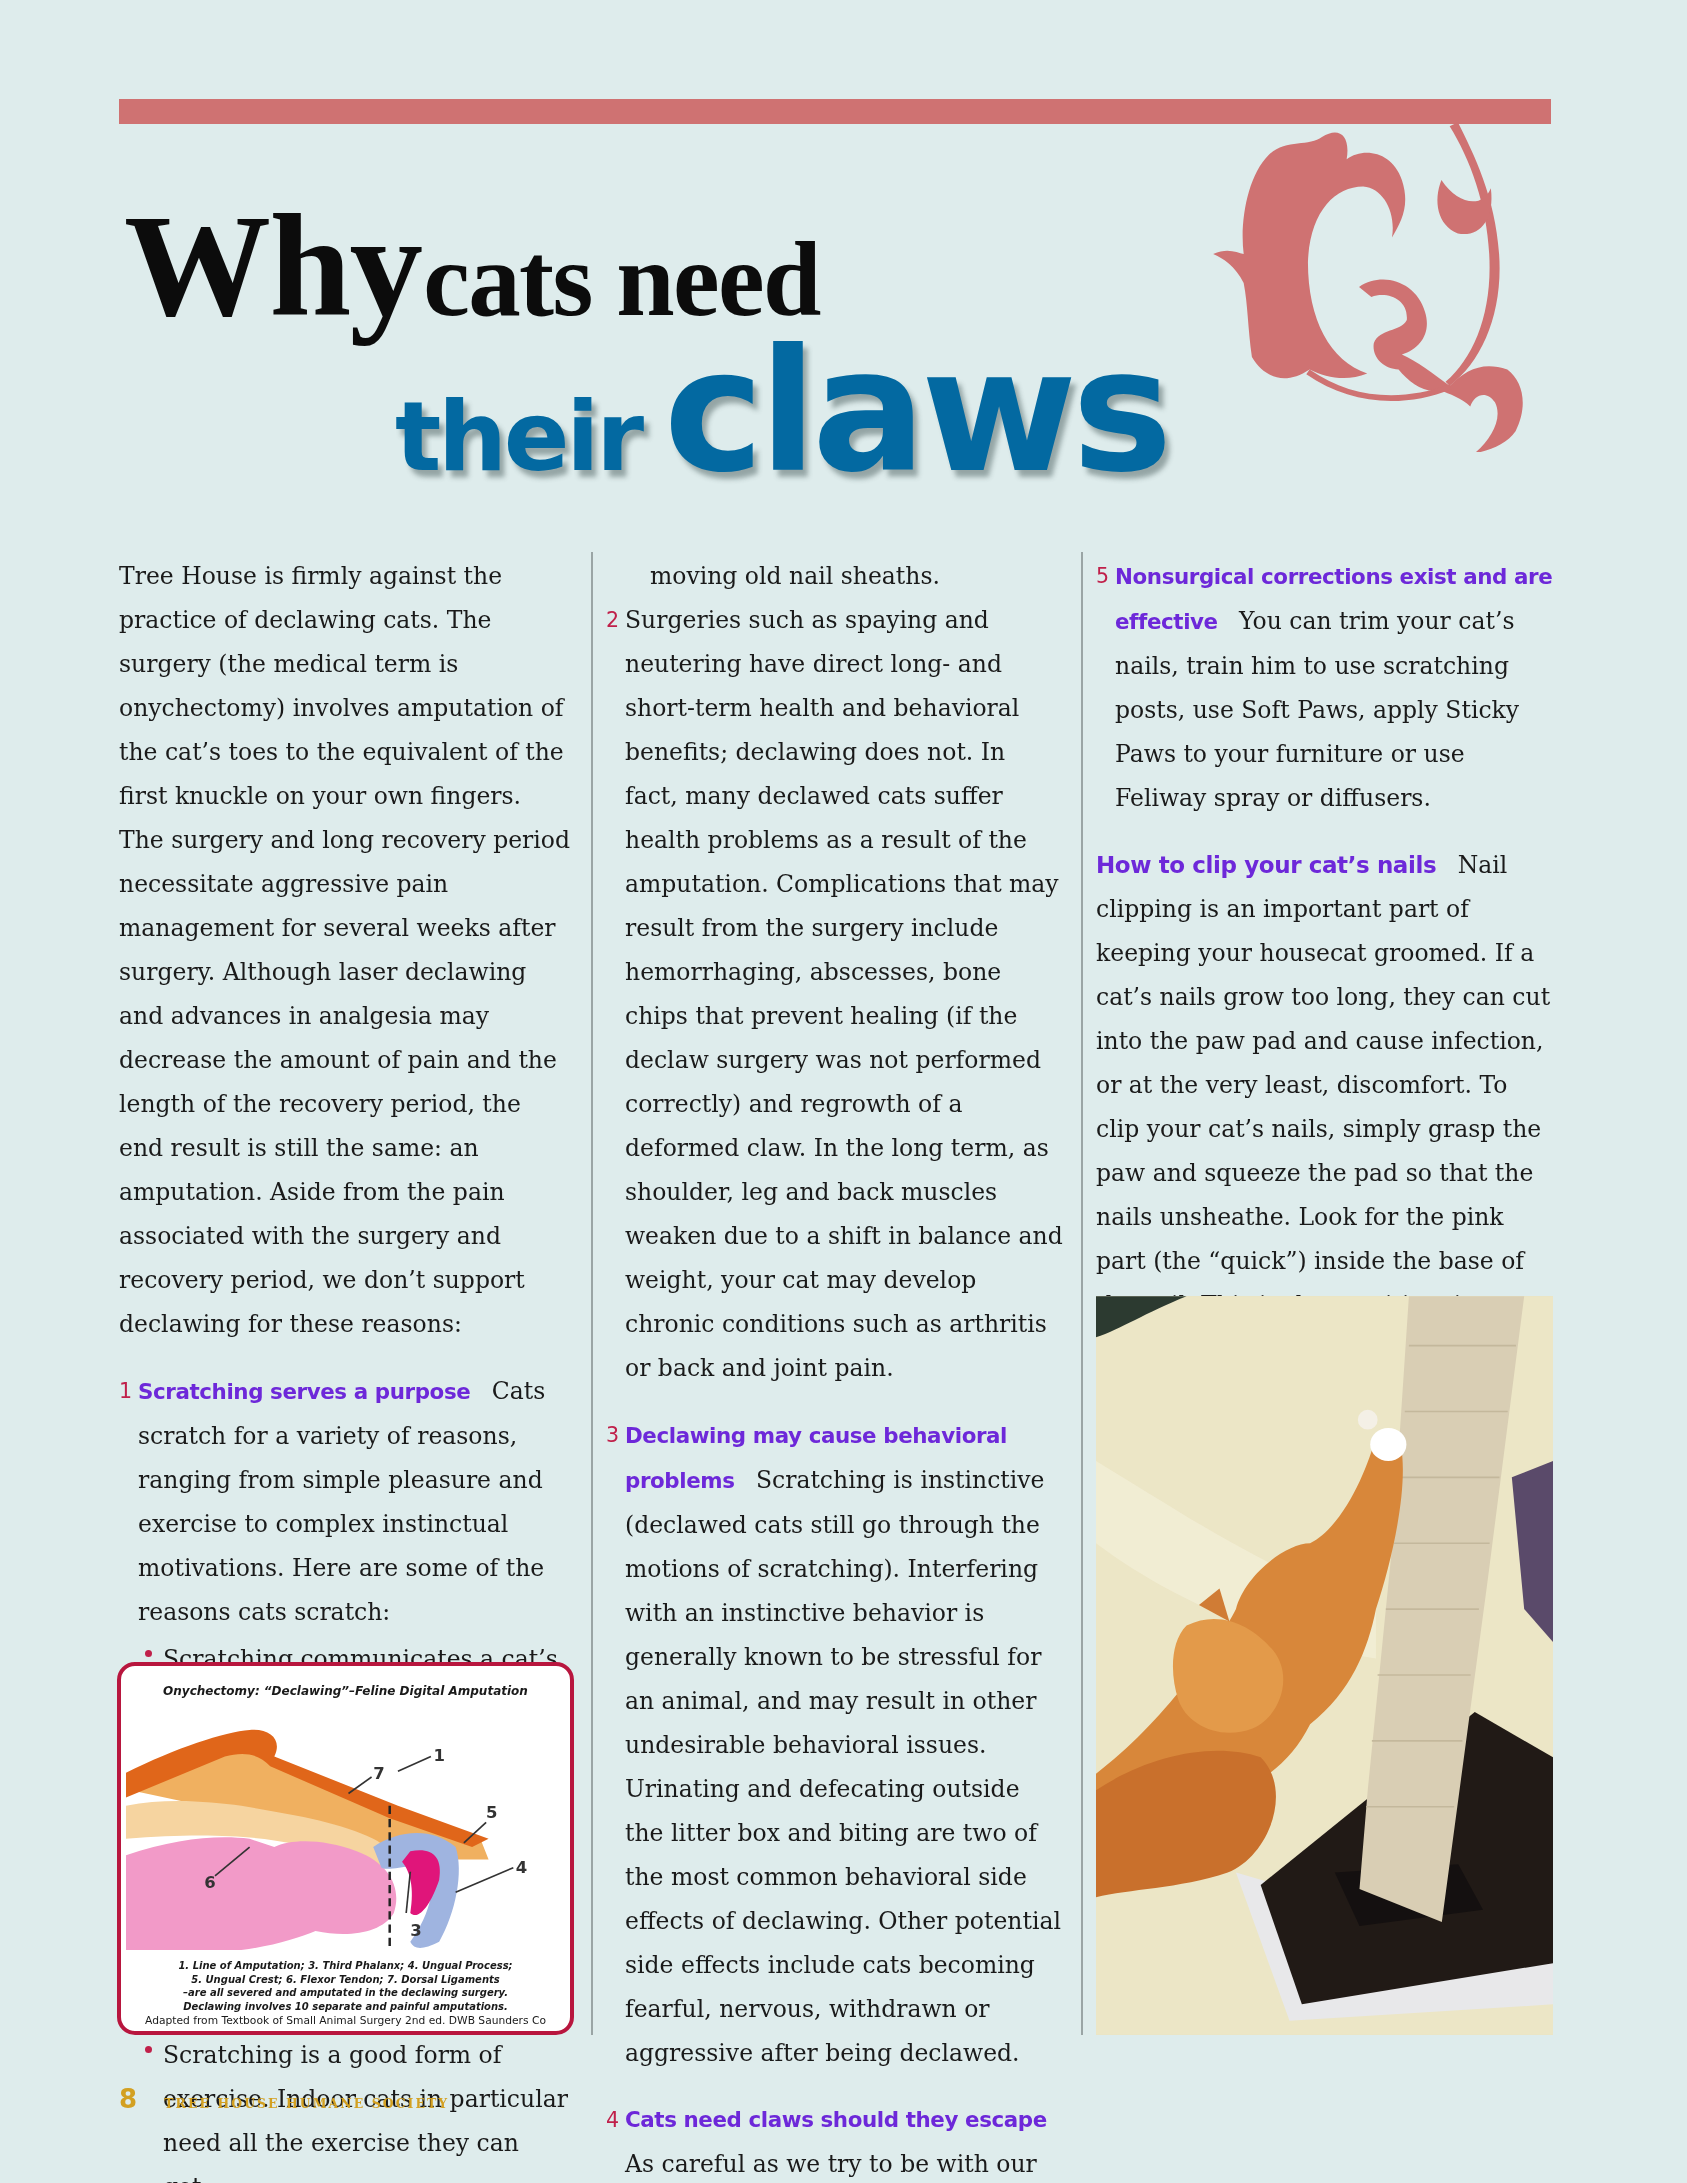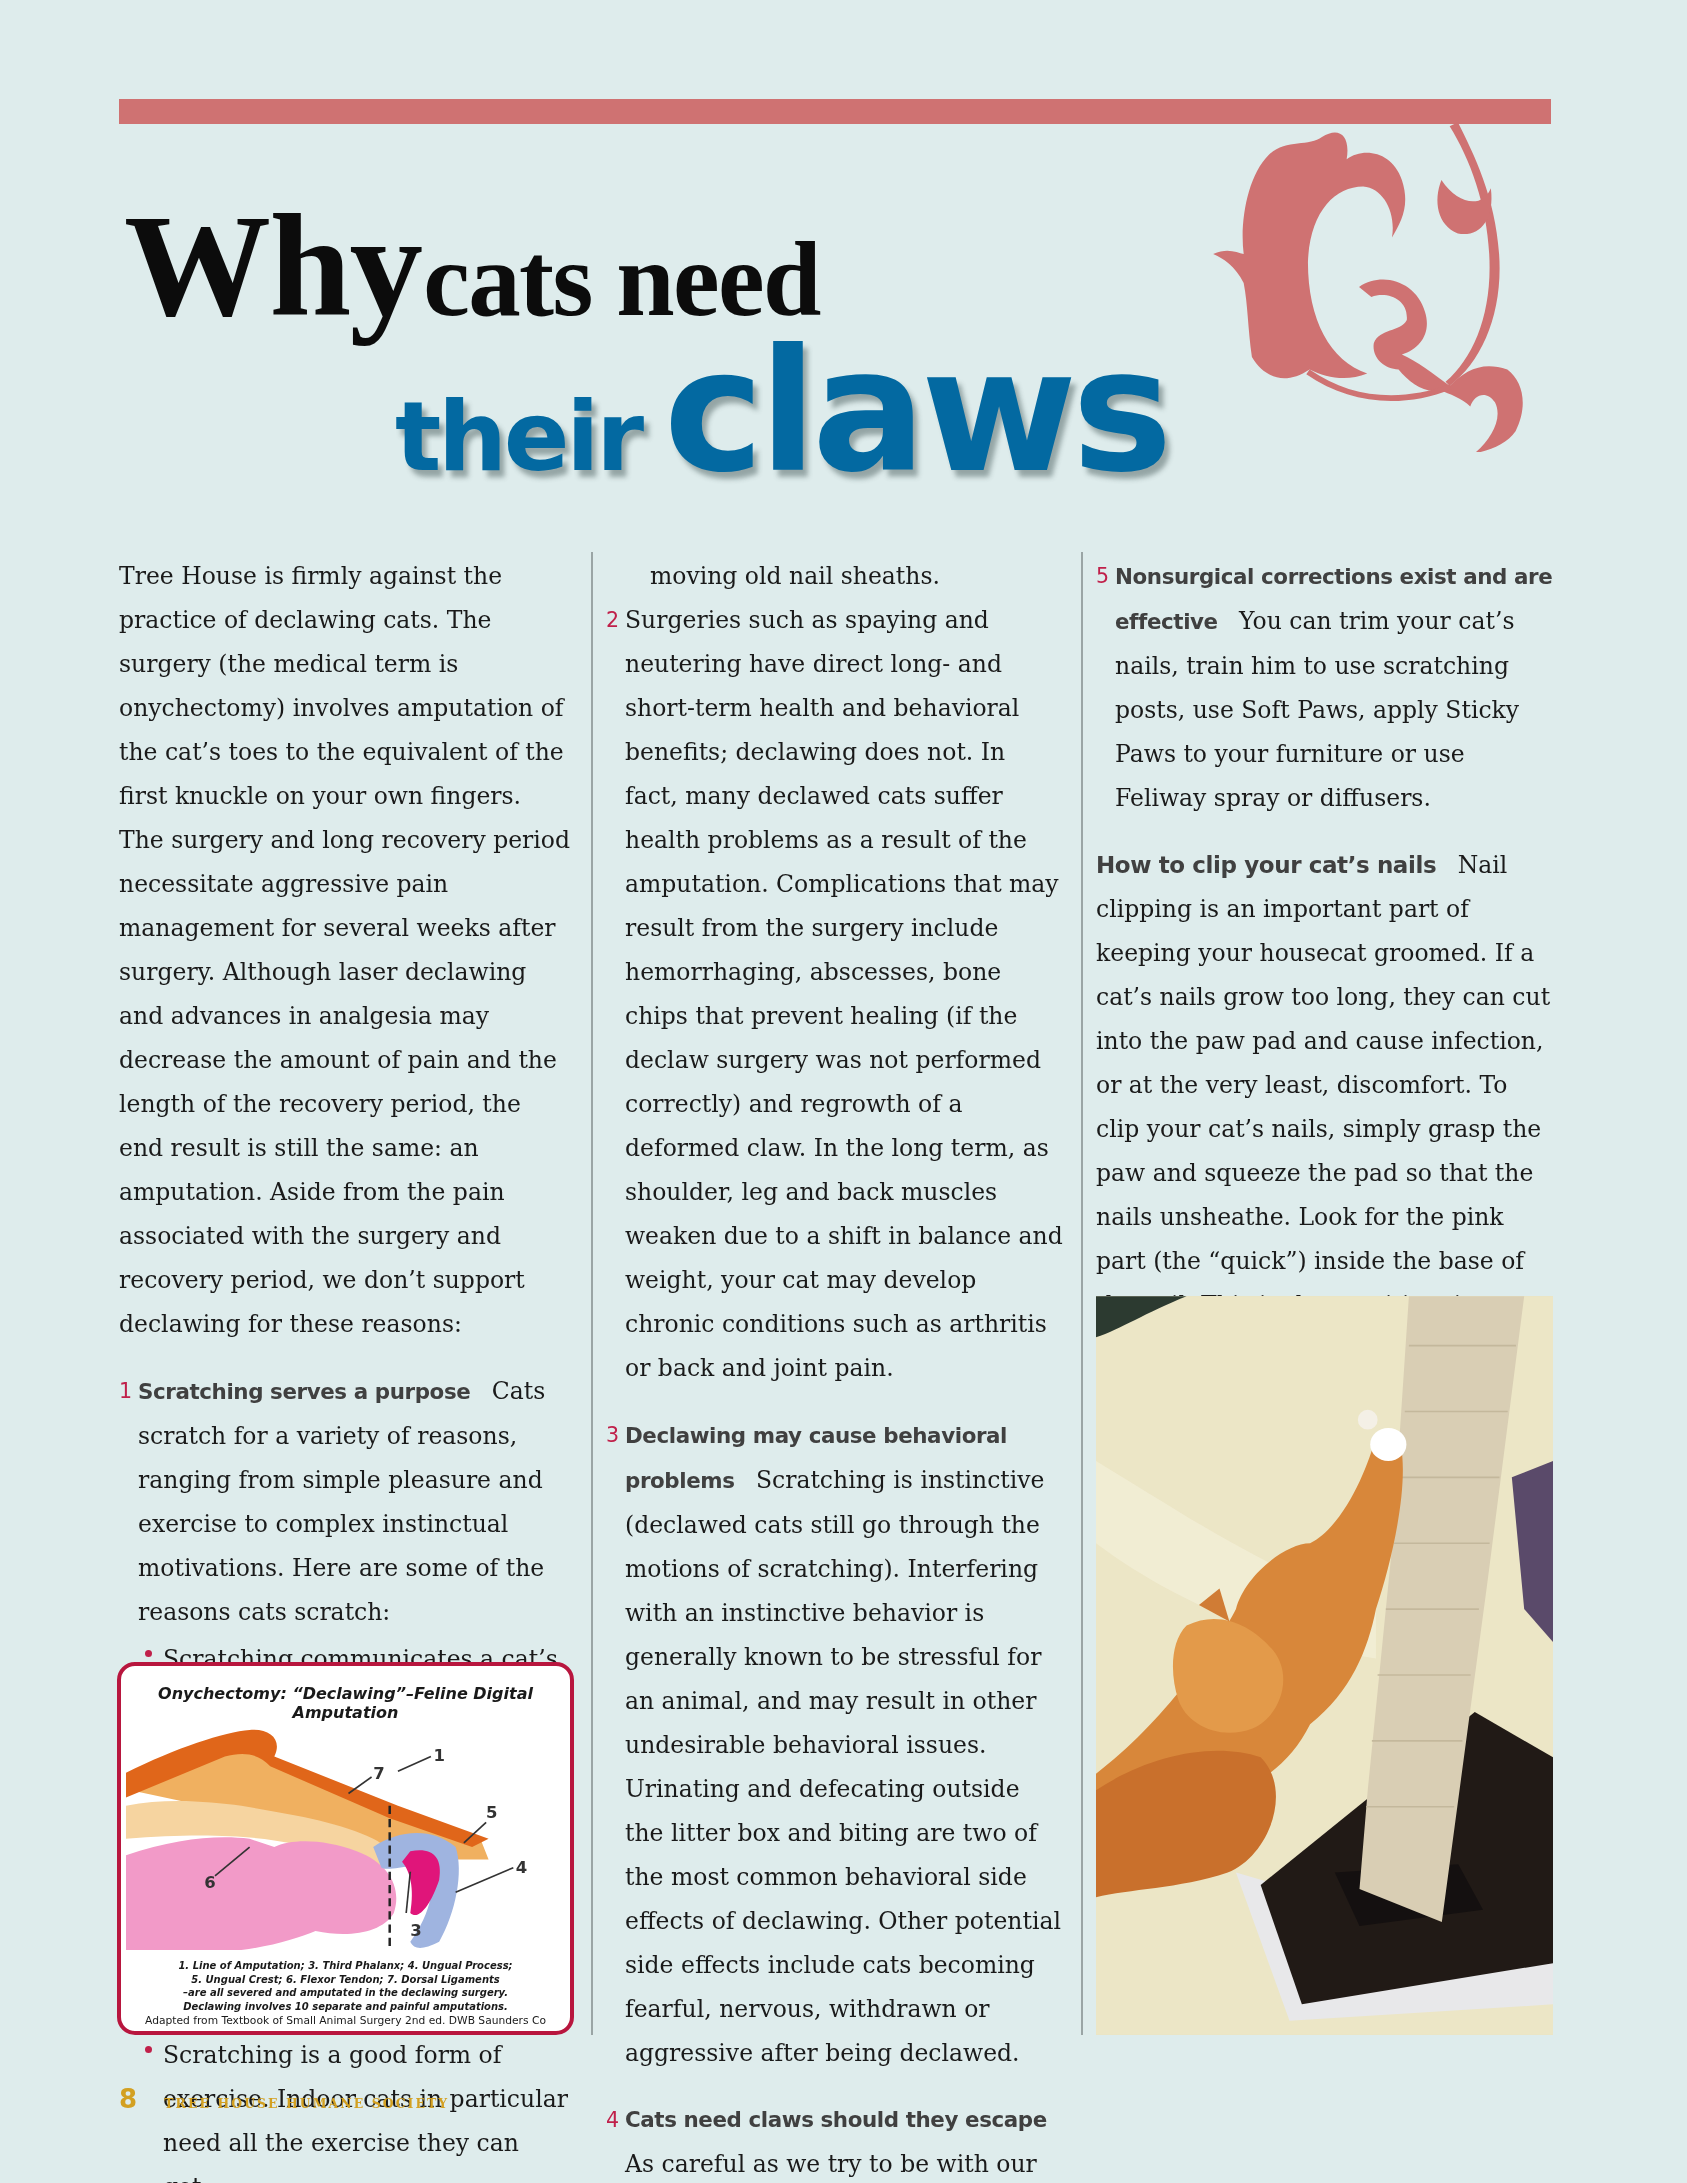--- a/index.html
+++ b/index.html
@@ -41,40 +41,40 @@
   .div2 { left: 1081px; }
 
   p { margin: 0; }
   .para { margin-bottom: 23px; }
   .numbered { position: relative; padding-left: 19px; margin-bottom: 23px; }
   .numbered .num {
     position: absolute; left: 0; top: 0; color: #c0204a;
     font-family: "DejaVu Sans", sans-serif; font-size: 20.6px;
   }
   .head {
-    color: #404040; font-family: "DejaVu Sans", sans-serif;
+    color: #6d28d9; font-family: "DejaVu Sans", sans-serif;
     font-weight: bold; font-size: 21.4px; letter-spacing: -0.4px;
   }
   .head-gap { display: inline-block; width: 21.4px; }
   ul.bullets { list-style: none; margin: 3.3px 0 0 0; padding-left: 25px; }
   ul.bullets li { position: relative; padding-left: 0; }
   ul.bullets li::before {
     content: ""; position: absolute; left: -18px; top: 12.4px;
     width: 7.4px; height: 7.4px; border-radius: 50%; background: #c0204a;
   }
   .cont { padding-left: 44px; }
 
   .figure {
     position: absolute; left: 117px; top: 1662px; width: 457px; height: 373px;
     background: #ffffff; border: 4.1px solid #b8163e; border-radius: 18px;
   }
   .fig-title {
     position: absolute; top: 18px; left: 0; right: 0; text-align: center;
     font-family: "DejaVu Sans", sans-serif; font-style: italic; font-weight: bold;
-    font-size: 16px;
+    font-size: 12px;
   }
   .fig-art { position: absolute; left: 5px; top: 49px; width: 445px; height: 241px; }
   .fig-caption {
     position: absolute; top: 293px; left: 8.2px; right: 8.2px; text-align: center;
     font-family: "DejaVu Sans", sans-serif; font-style: italic; font-weight: bold;
     font-size: 10px; line-height: 13.6px;
   }
   .fig-credit {
     position: absolute; top: 348px; left: 0; right: 0; text-align: center;
     font-family: "DejaVu Sans", sans-serif; font-size: 10.7px;

